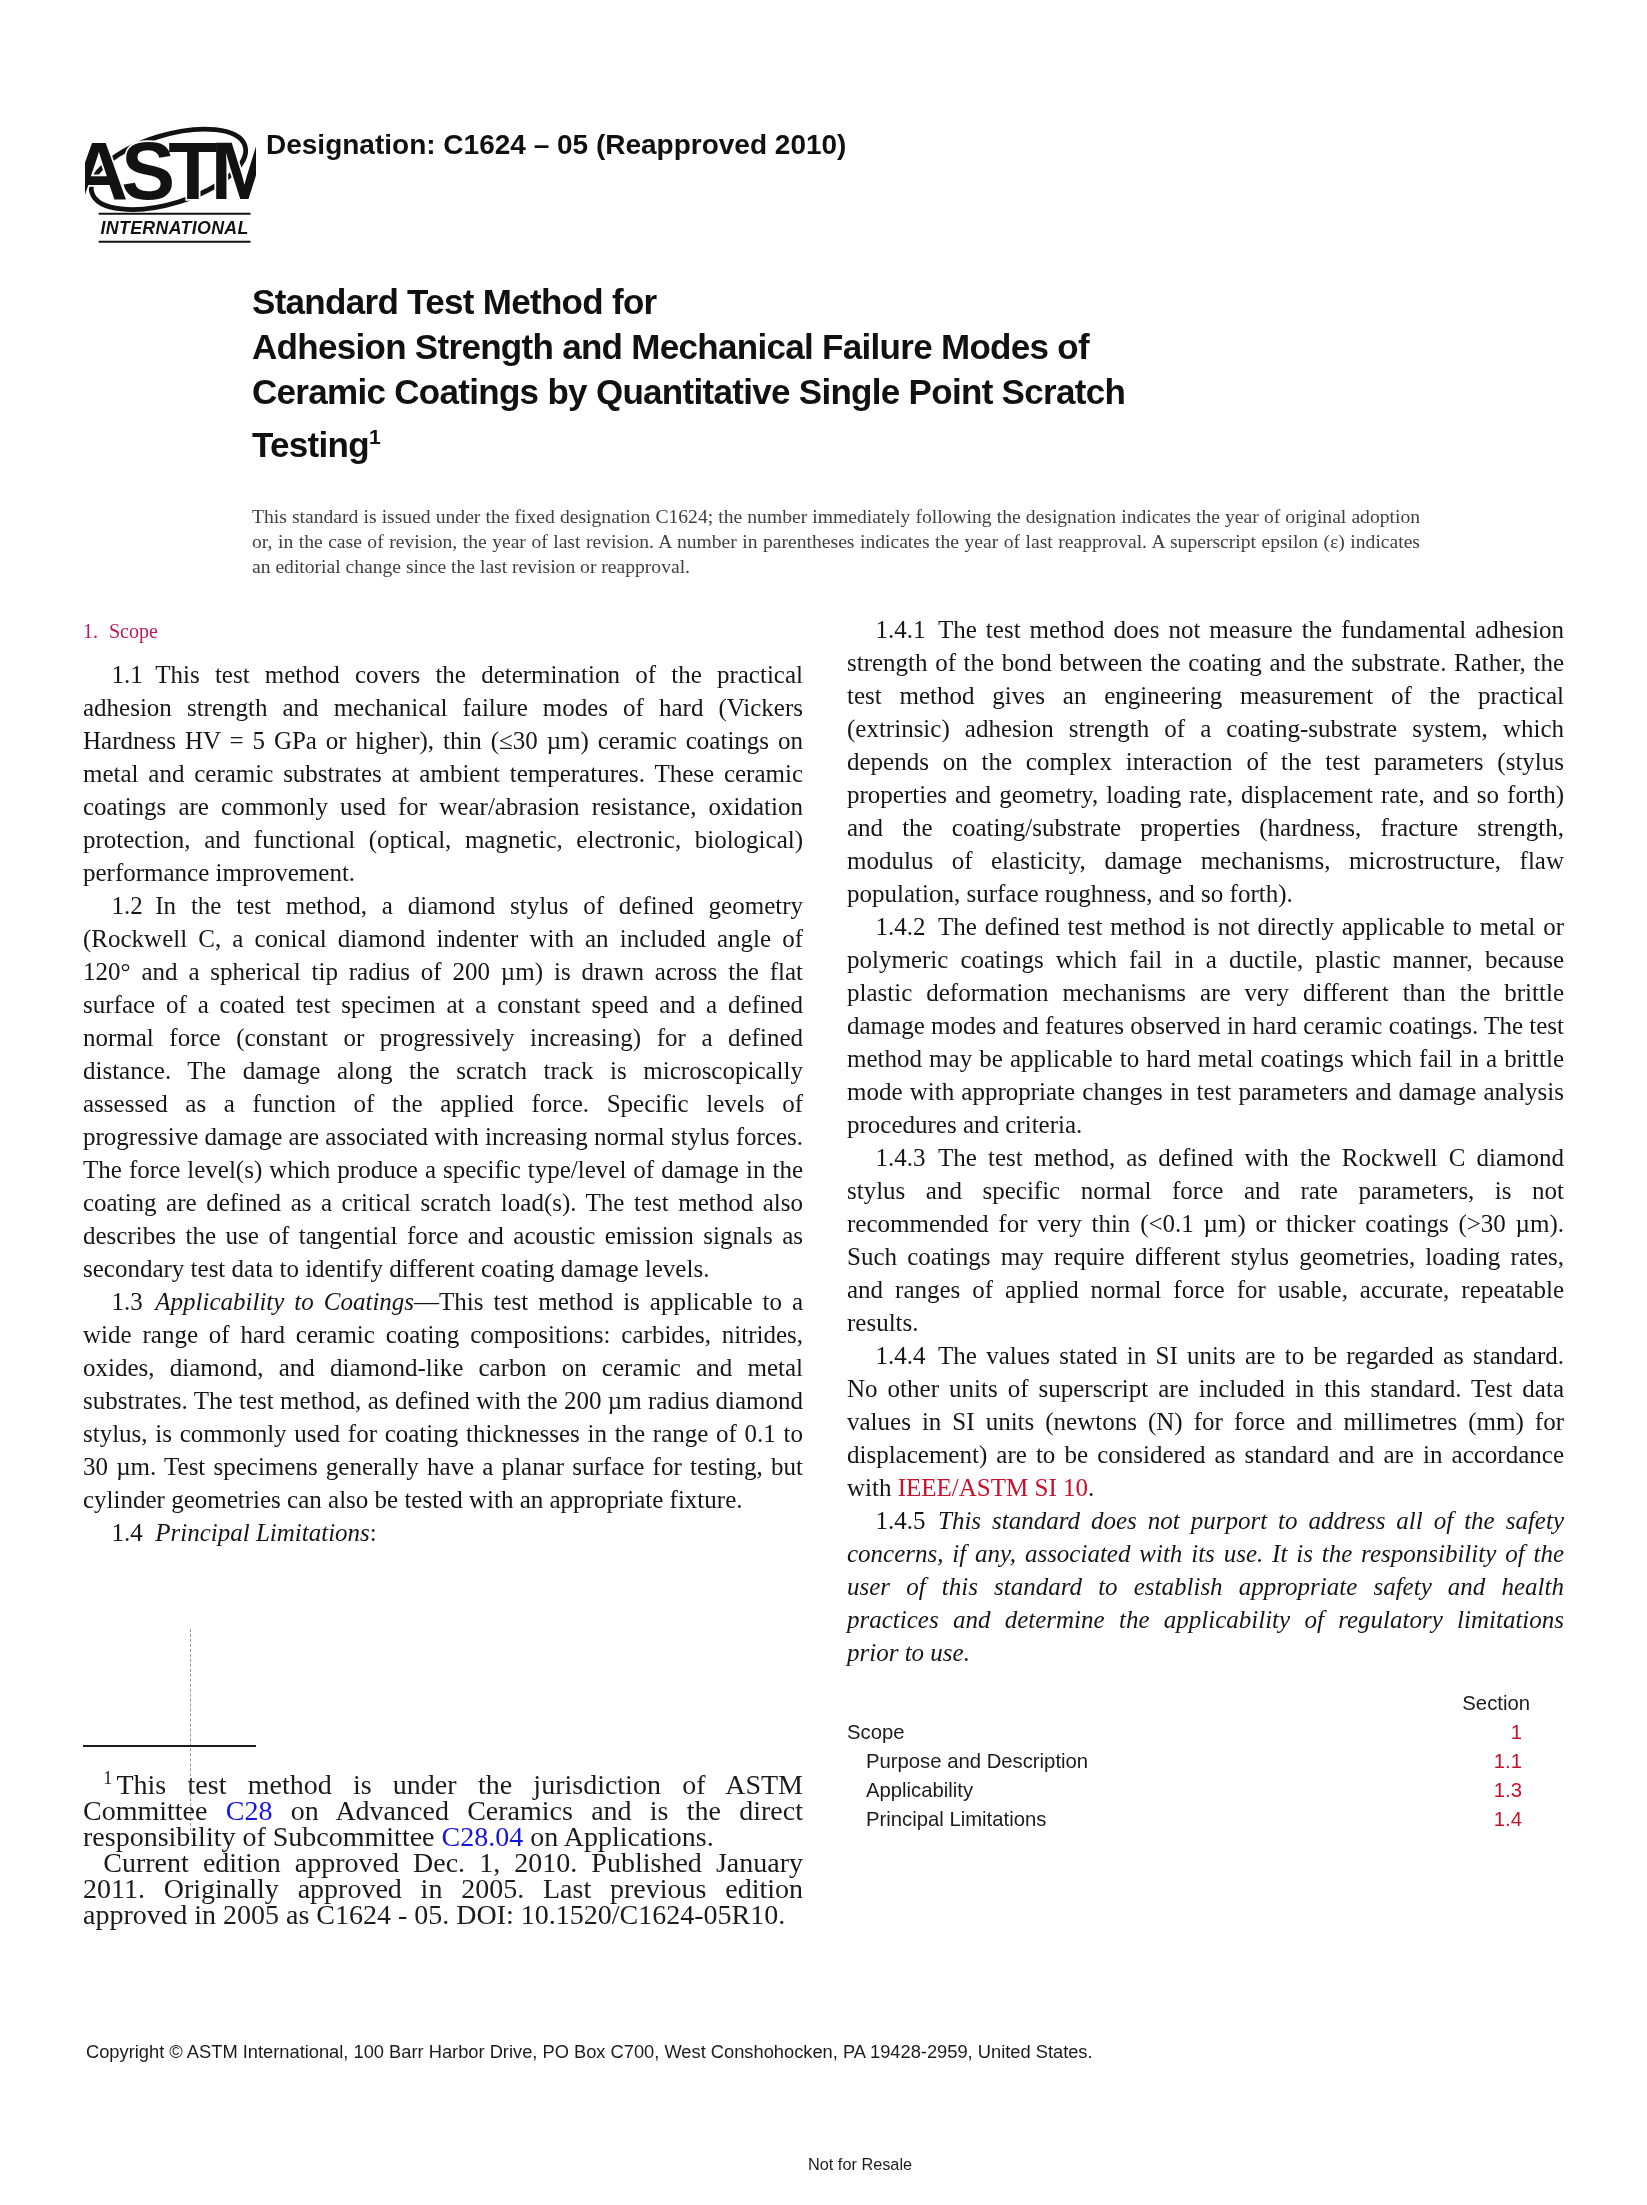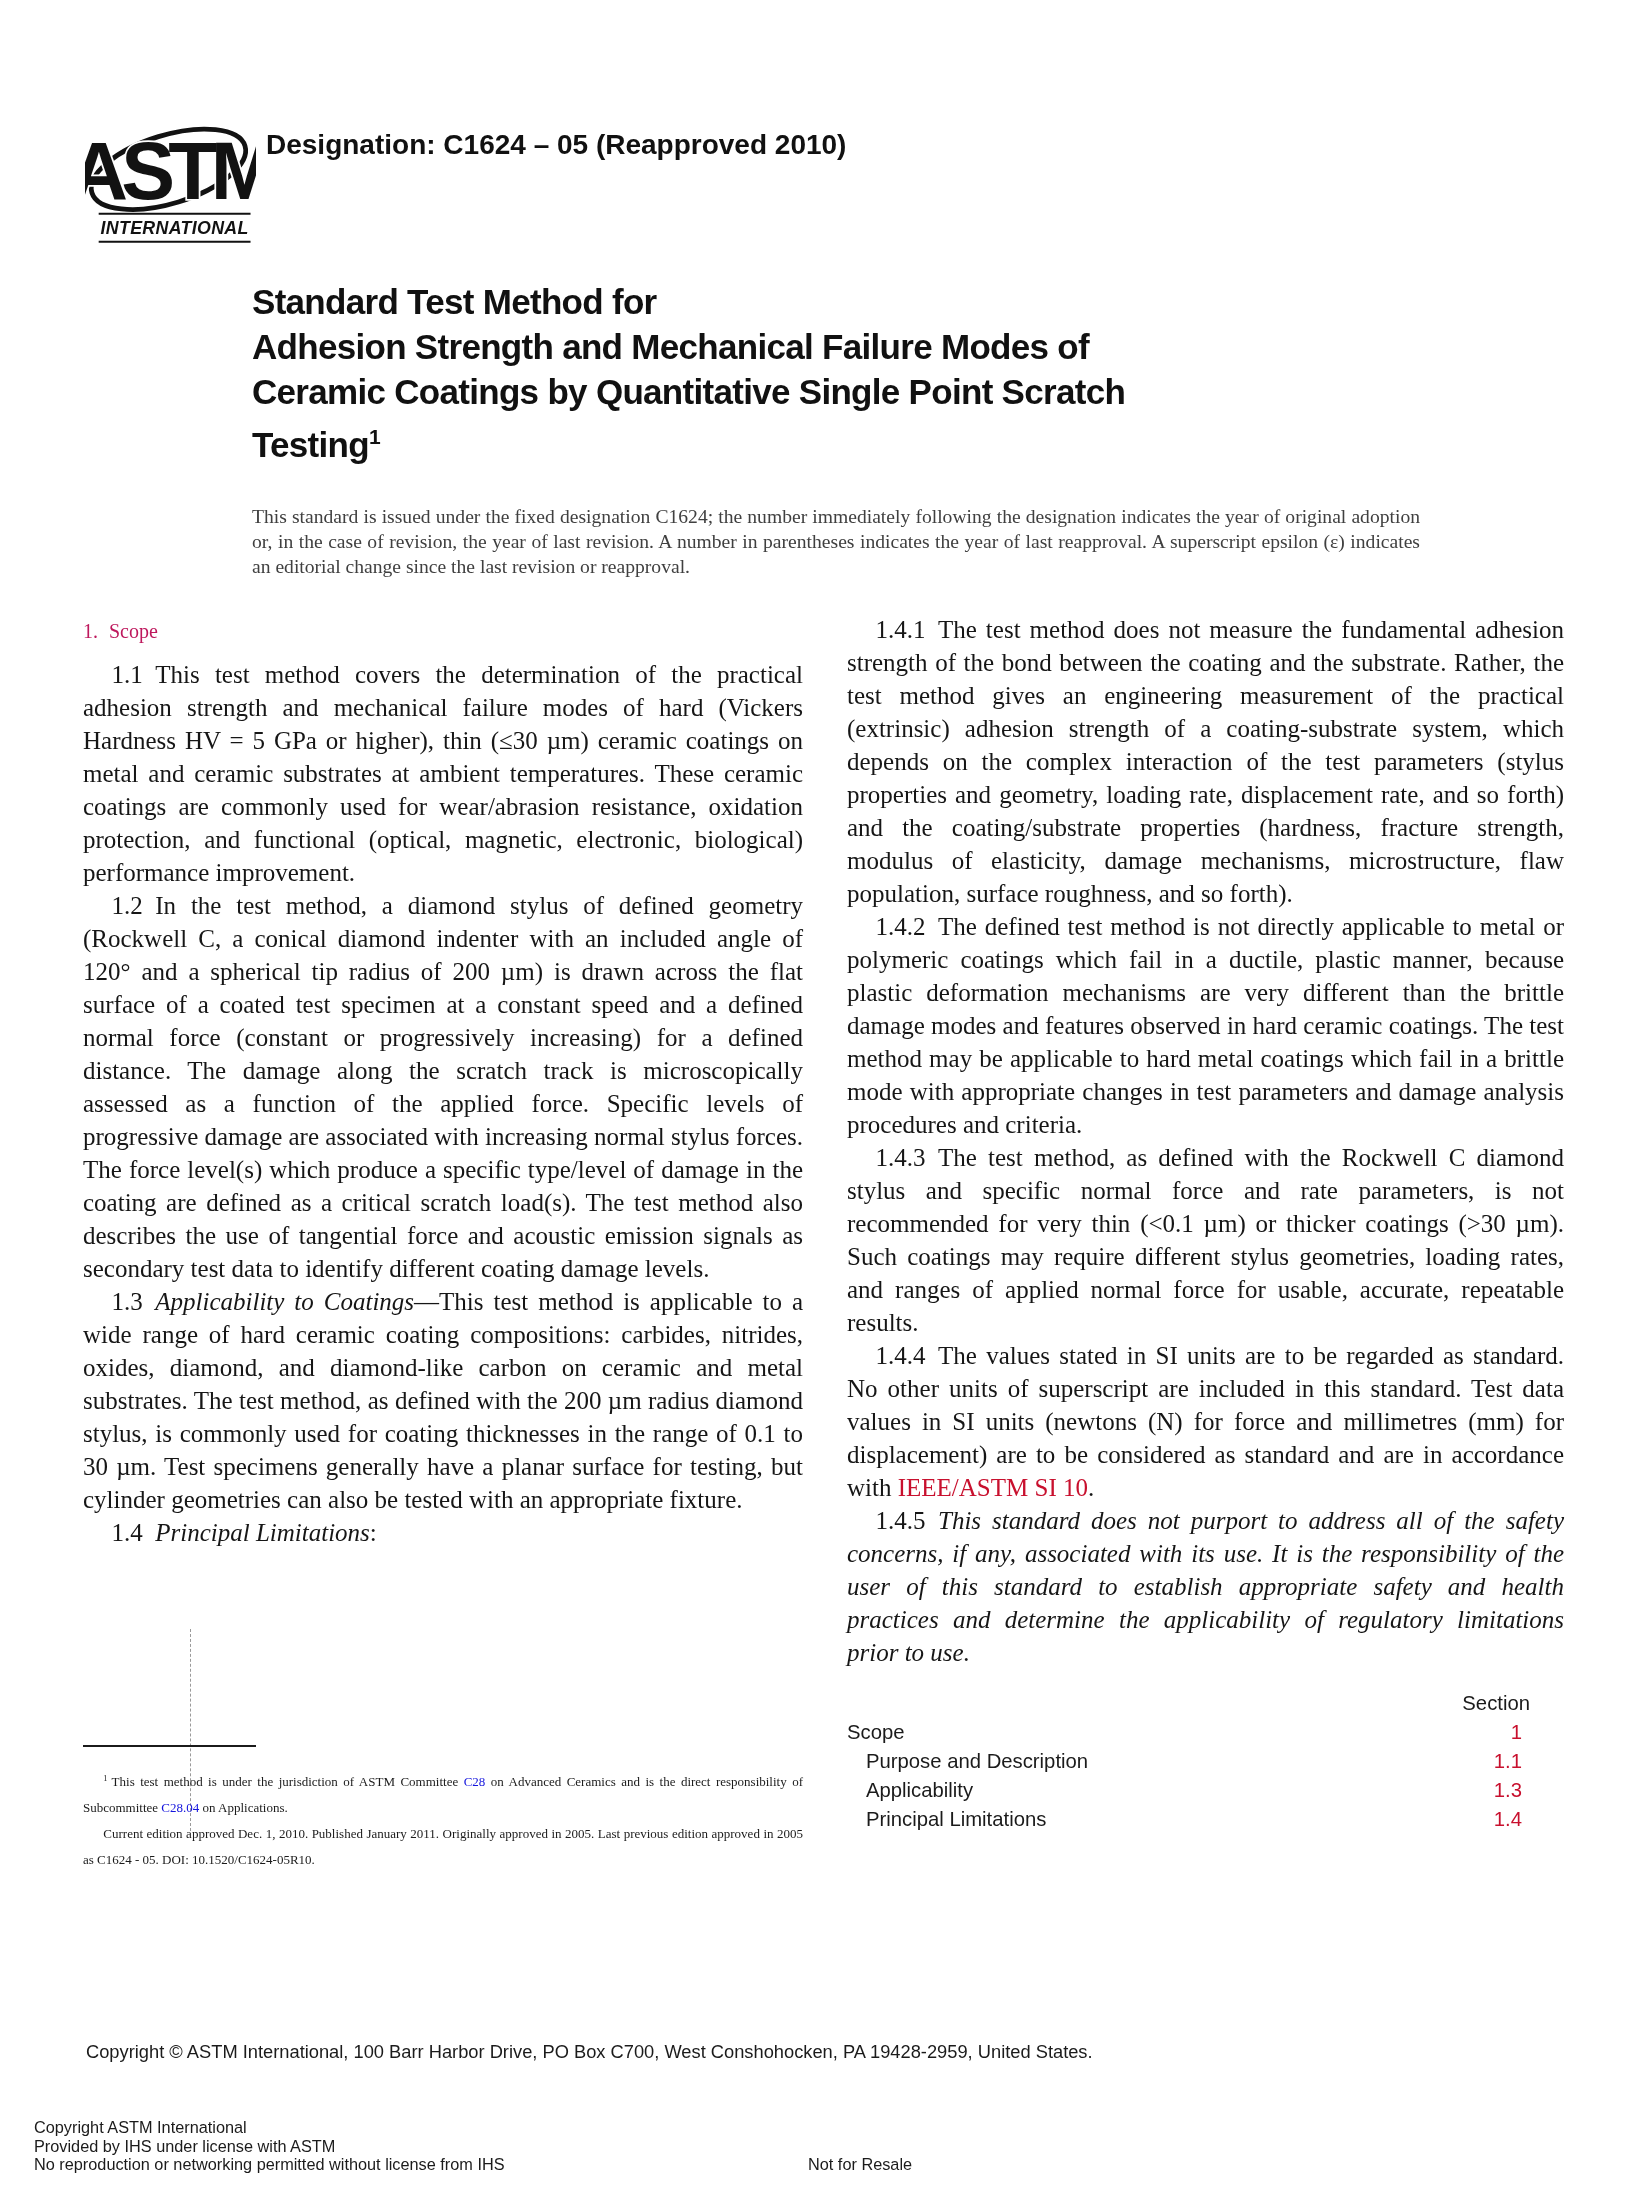--- a/index.html
+++ b/index.html
@@ -43,21 +43,21 @@
   a{text-decoration:none;cursor:pointer;}
   .blue{color:#1414dd;}
   .red{color:#c8102e;}
   
   .toc{margin-top:20.3px;font-family:"Liberation Sans",sans-serif;font-size:20.3px;line-height:29px;text-align:left;color:#1b1b1b;}
   .toc-head{text-align:right;padding-right:34px;}
   .toc-row{position:relative;}
   .toc-row.indent .toc-label{padding-left:19px;}
   .toc-num{position:absolute;right:42px;top:0;}
   
-  .footnote{position:absolute;left:83px;top:1745px;width:720px;font-size:13px;line-height:26px;text-align:justify;color:#1b1b1b;}
+  .footnote{position:absolute;left:83px;top:1745px;width:720px;font-size:28px;line-height:26px;text-align:justify;color:#1b1b1b;}
   .fn-rule{width:173px;border-top:2.7px solid #1b1b1b;margin-bottom:17.6px;}
   .fn{margin:0;text-indent:20.3px;}
   .fn sup{font-size:65%;vertical-align:super;margin-right:4.1px;}
   
   .artifact{position:absolute;left:190px;top:1629px;height:202px;width:0;border-left:1.4px dashed #9a9a9a;}
   
   .copyright-line{
     position:absolute;left:86px;top:2041px;width:1491px;
     font-family:"Liberation Sans",sans-serif;font-size:18.3px;color:#1b1b1b;
   }
@@ -142,22 +142,17 @@
   <div class="artifact"></div>
 
   <div class="footnote">
     <div class="fn-rule"></div>
     <p class="fn"><sup>1</sup><span>This test method is under the jurisdiction of ASTM Committee </span><a class="blue">C28</a><span> on Advanced Ceramics and is the direct responsibility of Subcommittee </span><a class="blue">C28.04</a><span> on Applications.</span></p>
     <p class="fn">Current edition approved Dec. 1, 2010. Published January 2011. Originally approved in 2005. Last previous edition approved in 2005 as C1624 - 05. DOI: 10.1520/C1624-05R10.</p>
   </div>
 
   <div class="copyright-line">Copyright © ASTM International, 100 Barr Harbor Drive, PO Box C700, West Conshohocken, PA 19428-2959, United States.</div>
 
-  <div class="ihs">
-    <div>Copyright ASTM International</div>
-    <div>Provided by IHS under license with ASTM</div>
-    <div>No reproduction or networking permitted without license from IHS</div>
-  </div>
 
   <div class="nfr">Not for Resale</div>
 
 </div>
 
 
 </body></html>

